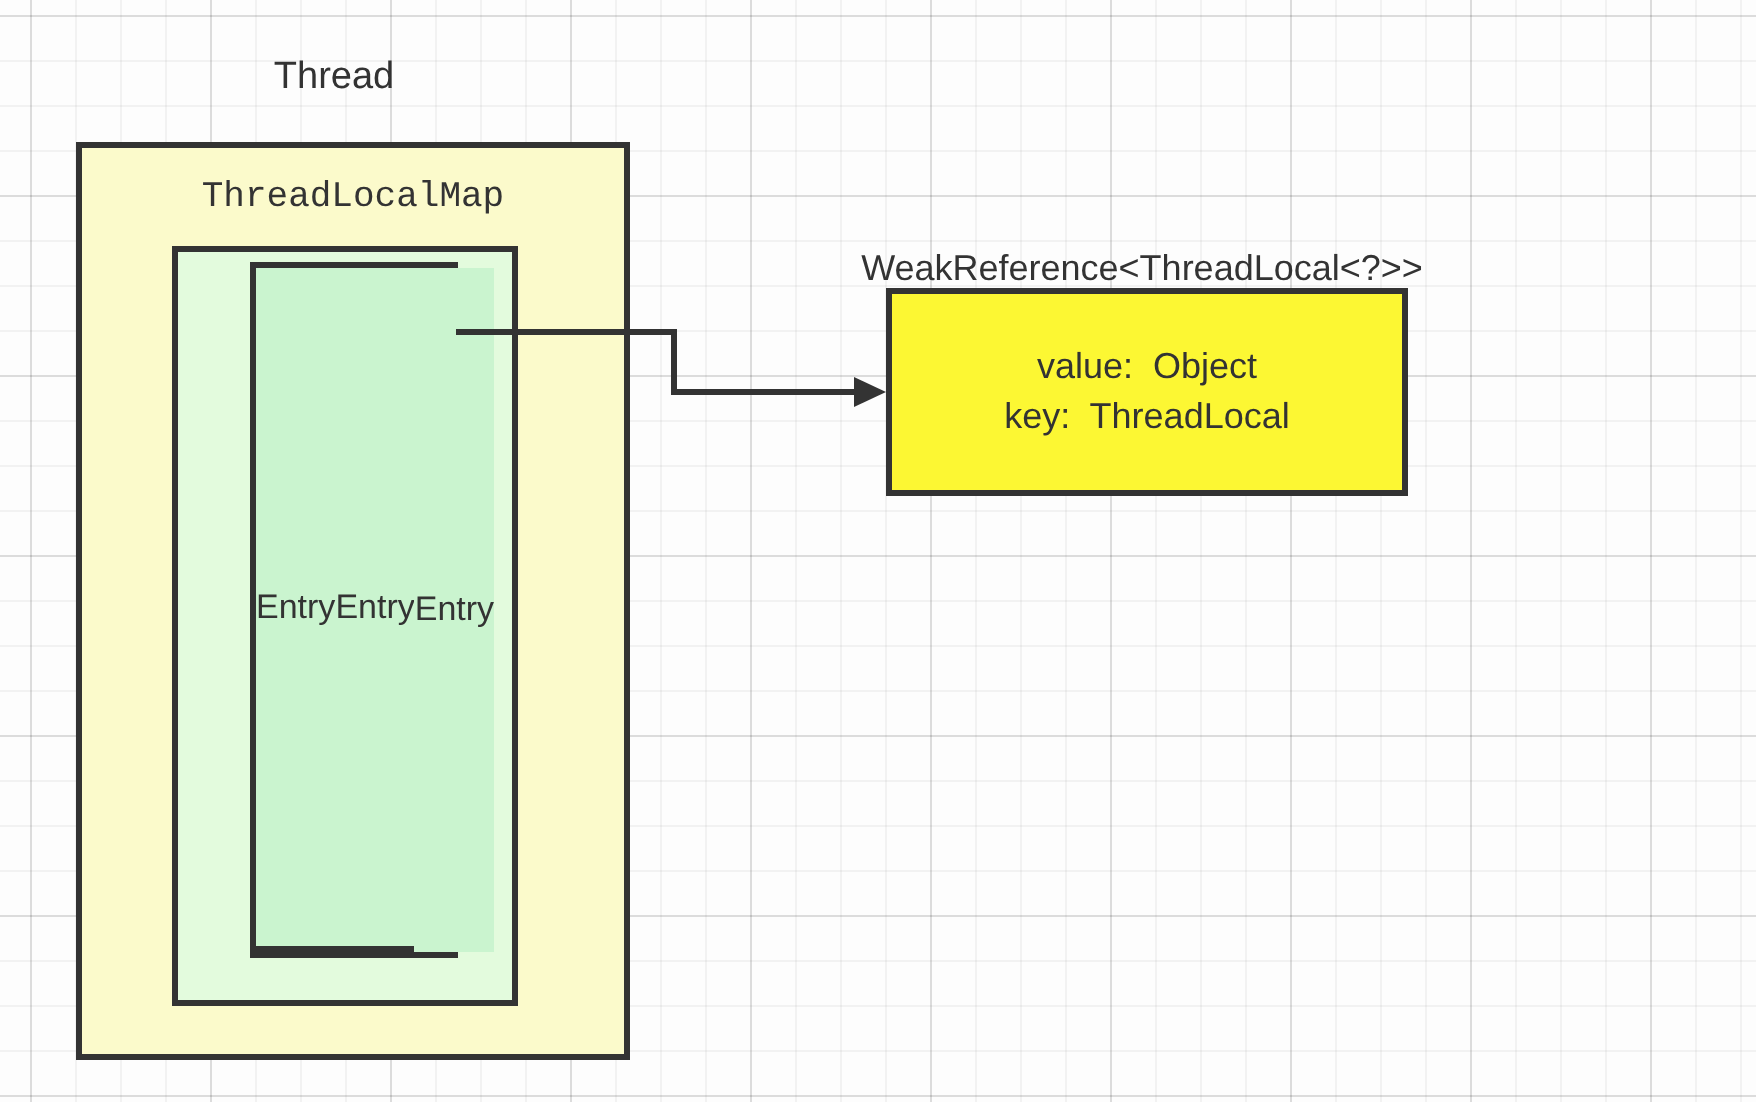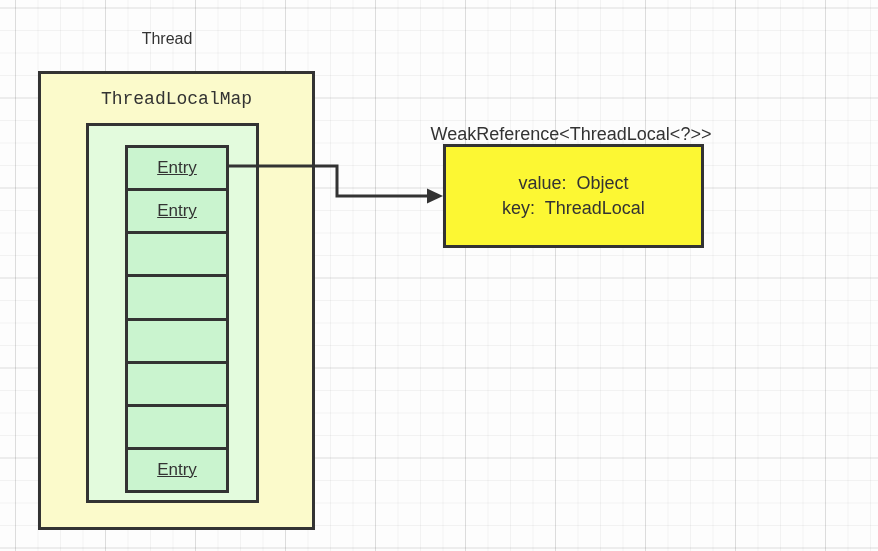--- a/index.html
+++ b/index.html
@@ -21,21 +21,21 @@
       linear-gradient(to right, rgba(0,0,0,0.09) 1px, transparent 1px),
       linear-gradient(to bottom, rgba(0,0,0,0.09) 1px, transparent 1px);
     background-size: 22.5px 22.5px, 22.5px 22.5px, 90px 90px, 90px 90px;
     background-position: 15px 7.5px, 15px 7.5px, 15px 7.5px, 15px 7.5px;
   }
   .abs { position: absolute; box-sizing: border-box; }
 
   #thread-label {
     left: 100px; top: 26px; width: 134px;
     text-align: center;
-    font-size: 16px;
+    font-size: 19px;
     line-height: 26px;
   }
 
   #outer-box {
     left: 38px; top: 71px; width: 277px; height: 459px;
     background: var(--outer-fill, #fbfacb);
     border: 3px solid var(--border-color, #333333);
   }
   #map-title {
     margin-top: 13px;
@@ -45,25 +45,24 @@
     font-family: Liberation Mono, monospace;
   }
 
   #inner-box {
     left: 86px; top: 123px; width: 173px; height: 380px;
     background: var(--inner-fill, #e3fbdd);
     border: 3px solid var(--border-color, #333333);
   }
 
   #entry-stack {
-    left: 125px; top: 145px; width: 104px; height: 348px;
+    left: 125px; top: 131px; width: 104px; height: 348px;
     border: 3px solid var(--border-color, #333333);
     display: flex;
-    flex-direction: column;
-    text-decoration: underline;
+    flex-direction: row;
   }
   .entry-cell {
     flex: 1 1 0;
     background: var(--cell-fill, #caf4cf);
     border-bottom: 3px solid var(--border-color, #333333);
     display: flex;
     align-items: center;
     justify-content: center;
     font-size: 17px;
   }

